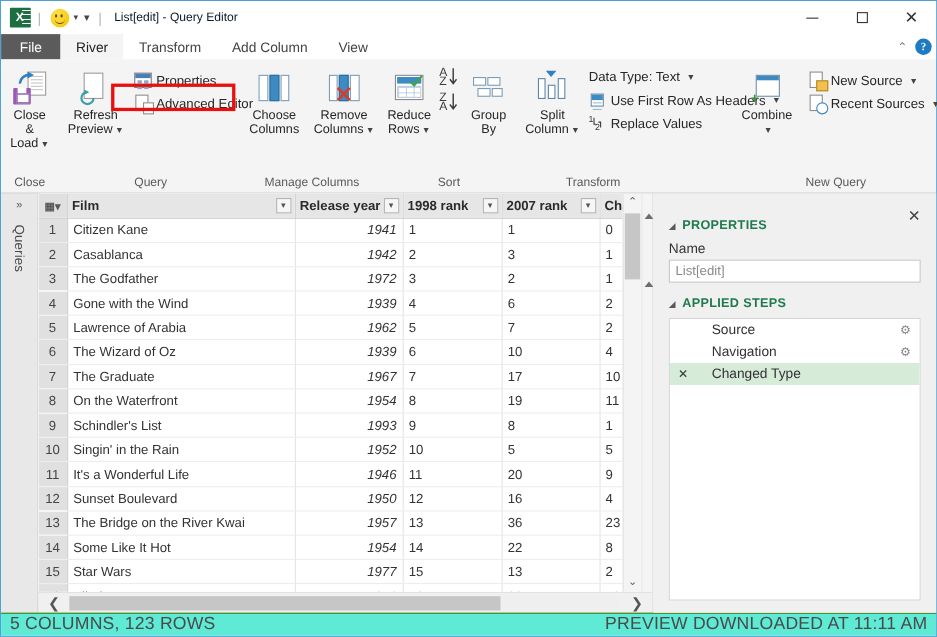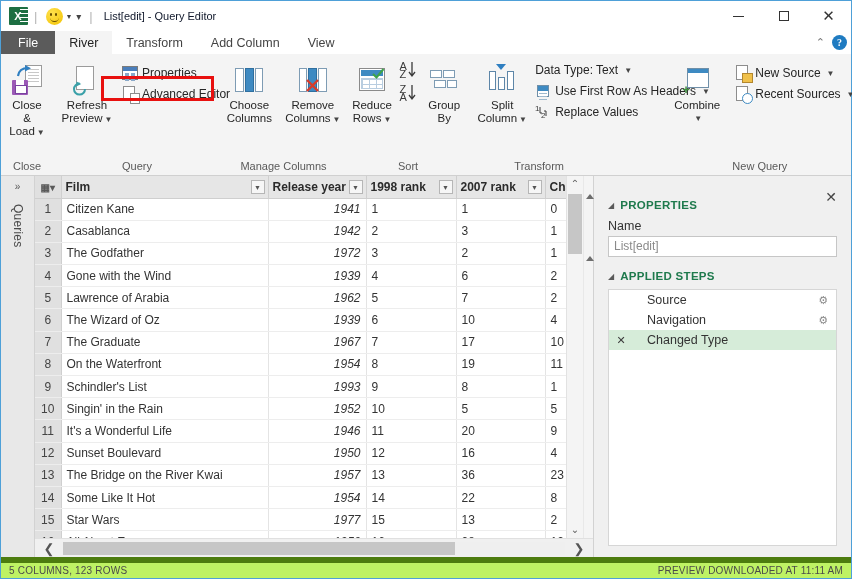--- a/index.html
+++ b/index.html
@@ -294,23 +294,23 @@
   }
   .step.selected { background:#d6ecd9; }
   .step .xmark { width:16px; text-align:center; font-size:11px; color:#3d3d3d;
                  font-family:"DejaVu Sans", sans-serif; }
   .step .slabel { margin-left:18px; }
   .step .gear { position:absolute; right:8px; color:#8a8a8a; font-size:11px;
                 font-family:"DejaVu Sans", sans-serif; }
 
   
   .statusbar {
-    flex:0 0 21px; background:#bef264; border-top:6px solid #4d7c0f;
+    flex:0 0 21px; background:#5eead4; border-top:1px solid #4d7c0f;
     display:flex; align-items:center; justify-content:space-between;
-    padding:0 8px; font-size:10px; color:#4a4a4a; letter-spacing:.2px;
+    padding:0 8px; font-size:16px; color:#4a4a4a; letter-spacing:.2px;
   }
 </style>
 </head>
 <body>
 
 <div id="app">
 
   <div class="titlebar">
     <div class="xl-icon">
       <div class="xbox">X</div>

